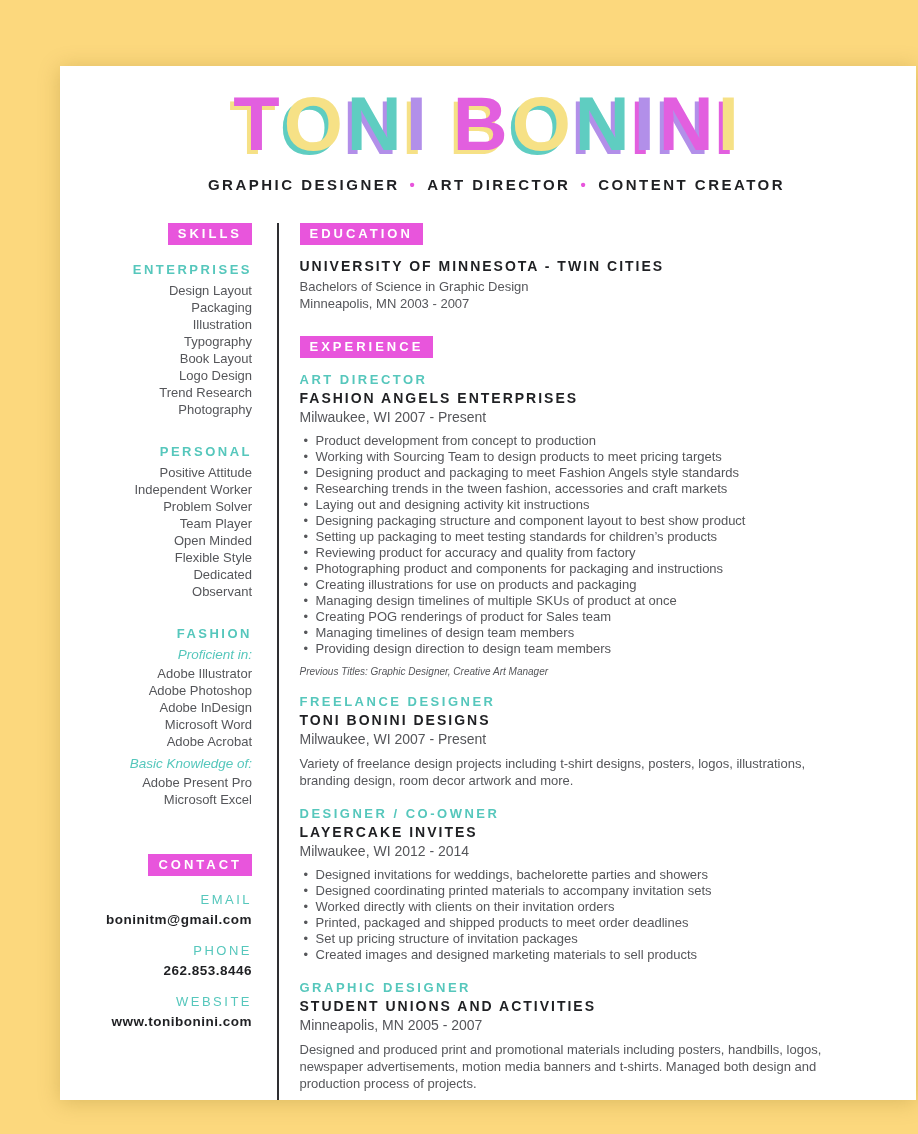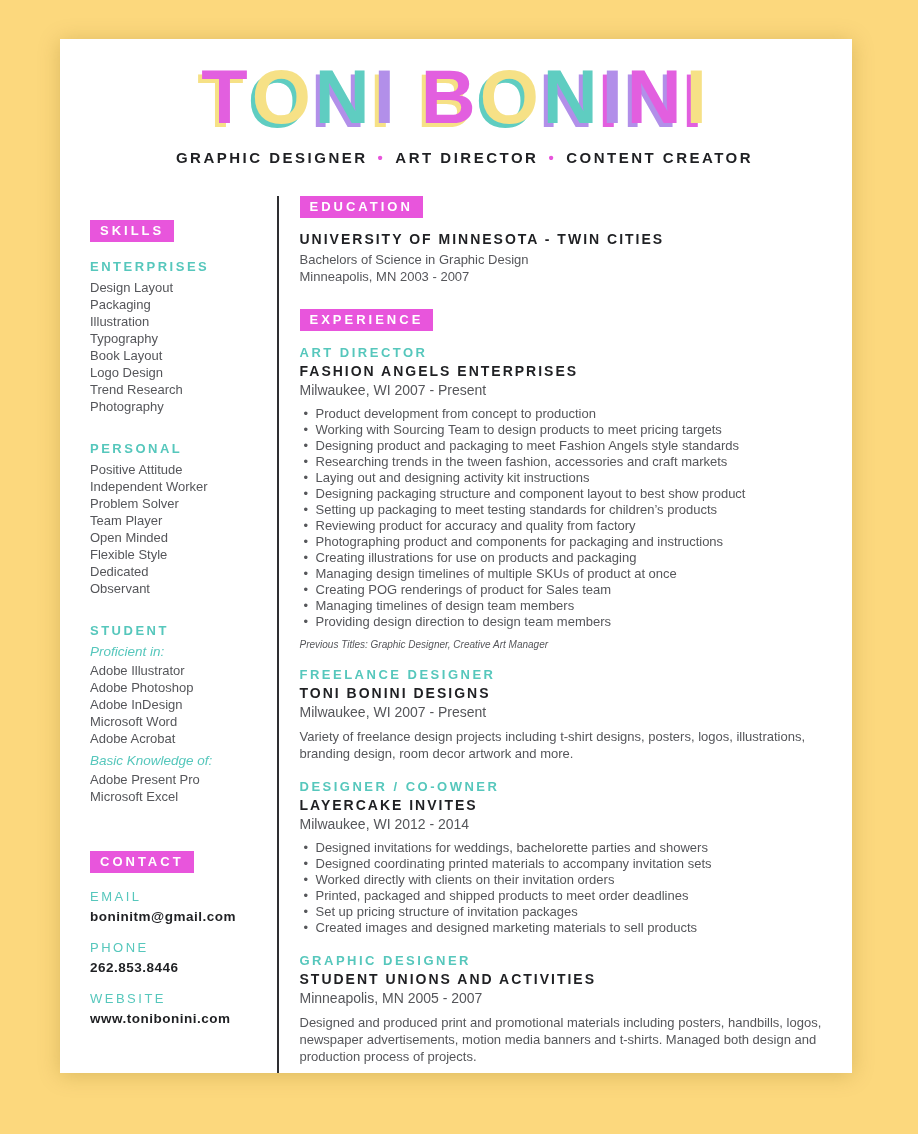--- a/index.html
+++ b/index.html
@@ -1,35 +1,35 @@
 <!DOCTYPE html>
 <html><head>
 <meta charset="utf-8">
 <style>
   * { margin:0; padding:0; box-sizing:border-box; }
   html,body { width:918px; height:1134px; }
   body { font-family:"Liberation Sans","DejaVu Sans",sans-serif; }
 
   .frame { position:relative; width:918px; height:1134px; background:#fcd87d; }
-  .page  { position:absolute; left:60px; top:39px; width:792px; height:1034px;
+  .page  { position:absolute; left:60px; top:66px; width:856px; height:1034px;
            background:#ffffff; box-shadow:0 2px 20px rgba(120,90,10,0.25); overflow:hidden; }
 
   
   .page-header { padding-top:20px; text-align:center; }
   .big-title { font-size:76px; font-weight:bold; letter-spacing:4px; line-height:1;
                white-space:nowrap; }
   .big-title span { display:inline-block; }
   .big-title .sp { width:22px; }
   .subtitle { margin-top:14px; font-size:15px; font-weight:bold; letter-spacing:2.5px;
               color:#1f2023; white-space:nowrap;padding-left:17px; }
   .subtitle .dot { color:#e855dc; padding:0 10px; font-size:15px; }
 
   
   .columns { display:flex; margin-top:30px; padding-left:30px; align-items:stretch; }
-  aside { width:162px; text-align:left; flex:none;margin-top:24px; }
+  aside { width:162px; text-align:right; flex:none; }
   .divider { width:1.5px; background:#2e2e31; margin-left:25px; margin-right:21px; flex:none; }
   main { width:560px; flex:none; }
 
   
   .box-header { display:inline-block; background:#e855dc; color:#ffffff; font-weight:bold;
                 font-size:13px; letter-spacing:3px; padding:3px 10px 4px 10px; }
 
   
   .side-title { color:#56c7bc; font-weight:bold; font-size:13px; letter-spacing:2.5px;
                 margin-top:26px; margin-bottom:5px; }
@@ -88,21 +88,21 @@
             <div class="side-item">Photography</div>
             <div class="side-title">PERSONAL</div>
             <div class="side-item">Positive Attitude</div>
             <div class="side-item">Independent Worker</div>
             <div class="side-item">Problem Solver</div>
             <div class="side-item">Team Player</div>
             <div class="side-item">Open Minded</div>
             <div class="side-item">Flexible Style</div>
             <div class="side-item">Dedicated</div>
             <div class="side-item">Observant</div>
-            <div class="side-title">STUDENT</div>
+            <div class="side-title">FASHION</div>
             <div class="side-sub">Proficient in:</div>
             <div class="side-item">Adobe Illustrator</div>
             <div class="side-item">Adobe Photoshop</div>
             <div class="side-item">Adobe InDesign</div>
             <div class="side-item">Microsoft Word</div>
             <div class="side-item">Adobe Acrobat</div>
             <div class="side-sub">Basic Knowledge of:</div>
             <div class="side-item">Adobe Present Pro</div>
             <div class="side-item">Microsoft Excel</div>
           </div>

